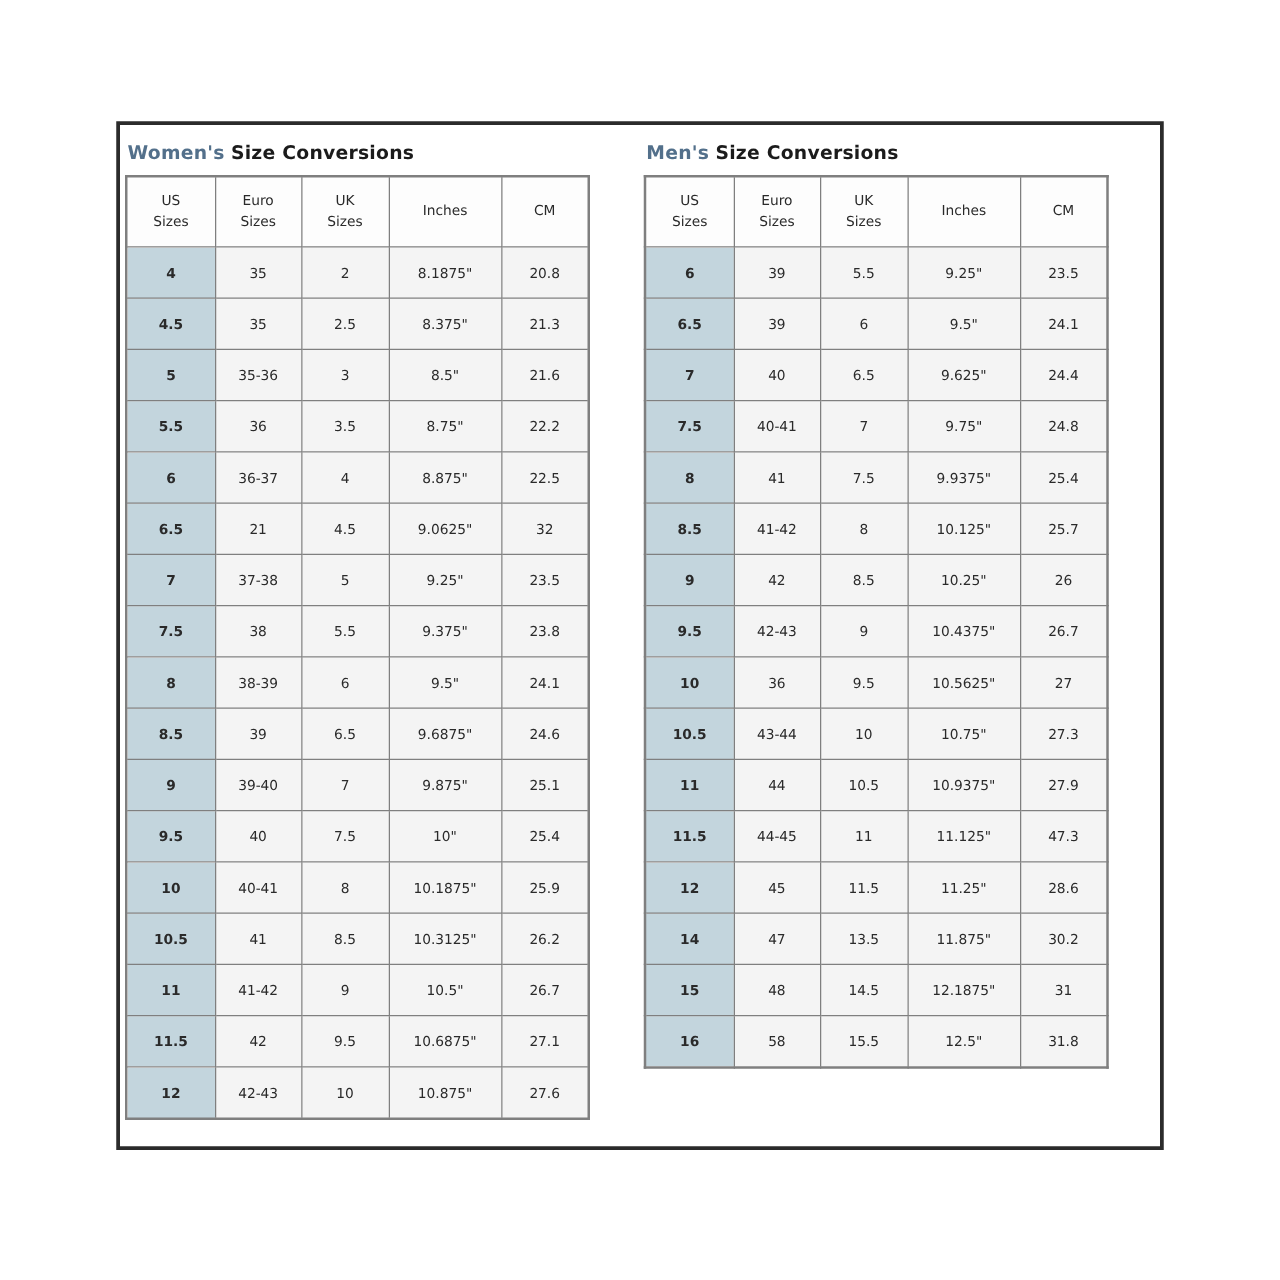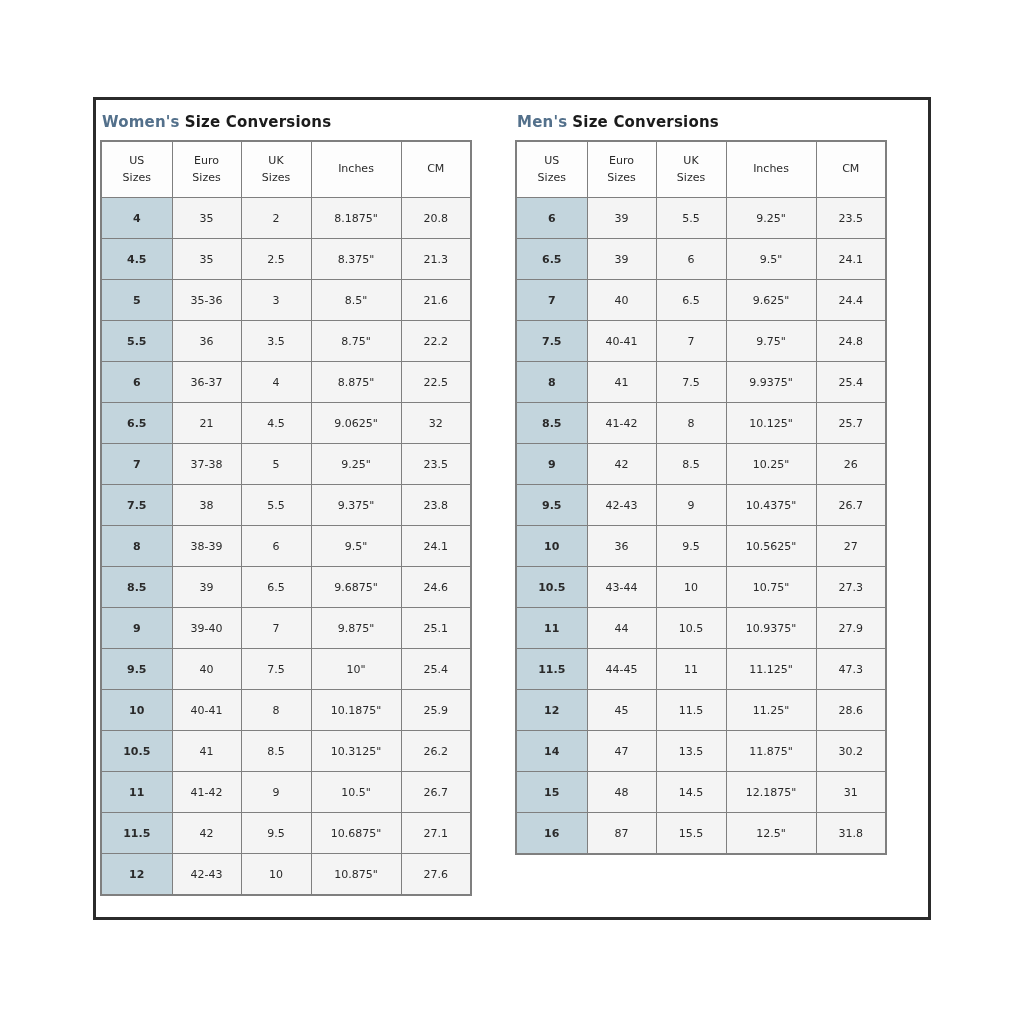--- a/index.html
+++ b/index.html
@@ -357,21 +357,21 @@
               </tr>
               <tr>
                 <td class="us-col">15</td>
                 <td>48</td>
                 <td>14.5</td>
                 <td>12.1875"</td>
                 <td>31</td>
               </tr>
               <tr>
                 <td class="us-col">16</td>
-                <td>87</td>
+                <td>58</td>
                 <td>15.5</td>
                 <td>12.5"</td>
                 <td>31.8</td>
               </tr>
             </tbody>
         </table>
       </div>
 
     </div>
   </div>

